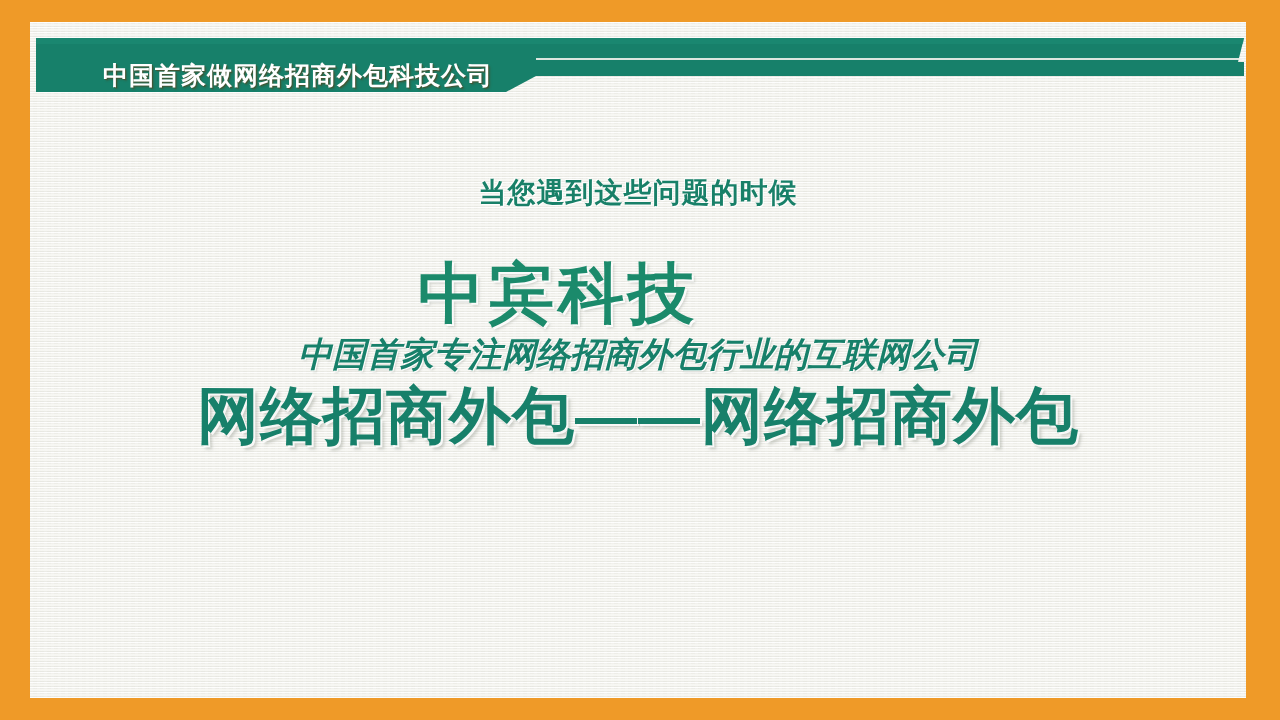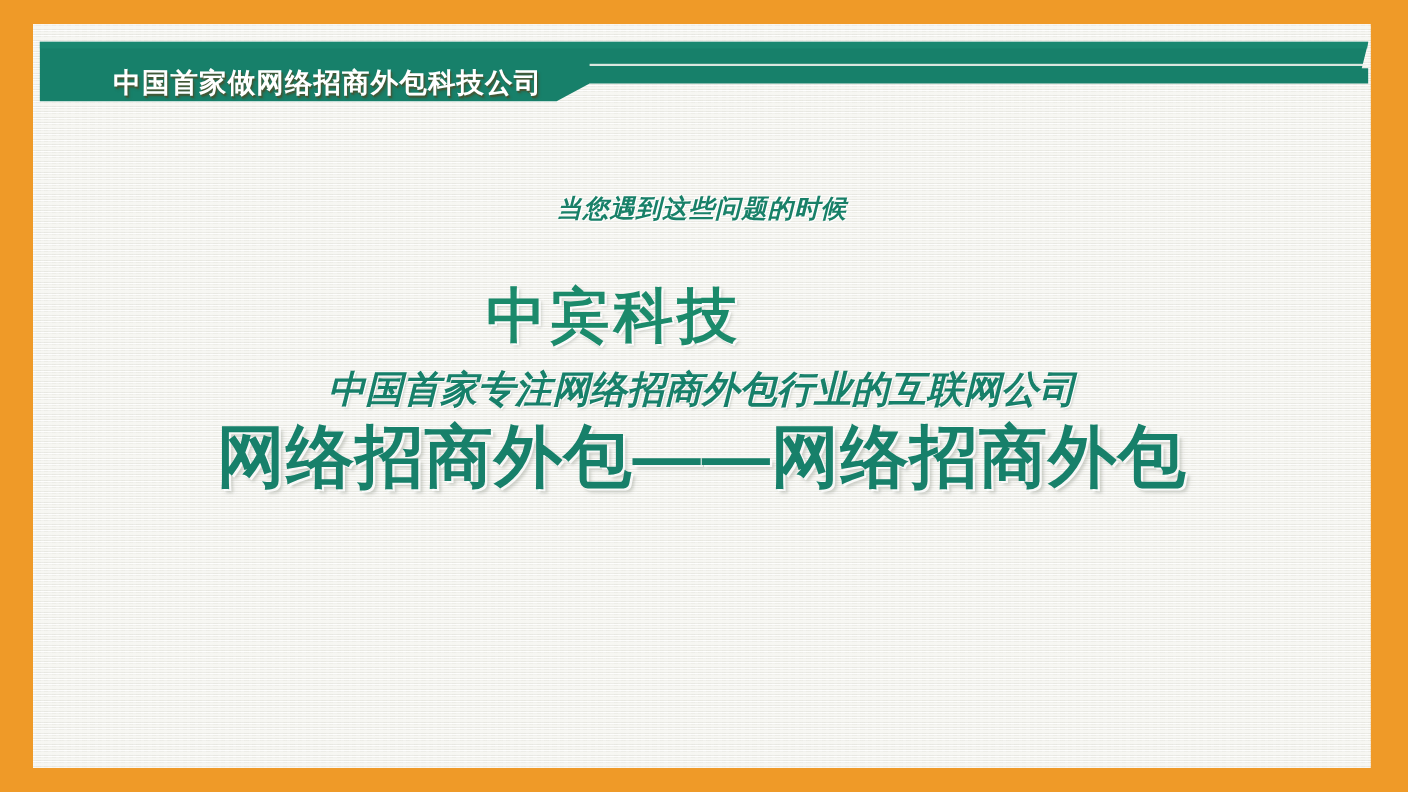--- a/index.html
+++ b/index.html
@@ -86,36 +86,35 @@
     top: 0;
     width: 1216px;
     text-align: center;
   }
 
   .eyebrow {
     position: absolute;
     left: 0;
     top: 152px;
     width: 1216px;
-    font-size: 23px;
+    font-size: 28px;
     font-weight: bold;
     color: #188068;
     letter-spacing: 1px;
     text-shadow:
       1px 1px 0 rgba(255,255,255,0.95),
       -1px -1px 0 rgba(255,255,255,0.75);
-    font-style: italic;
   }
 
   .brand {
     position: absolute;
     left: 0;
     top: 238px;
     width: 1056px;
-    font-size: 54px;
+    font-size: 66px;
     font-weight: bold;
     line-height: 1;
     color: #1b8a6b;
     letter-spacing: 4px;
     text-shadow:
       2px 2px 0 rgba(255,255,255,0.9),
       3px 3px 3px rgba(160,165,155,0.45);
   }
 
   .tagline {

